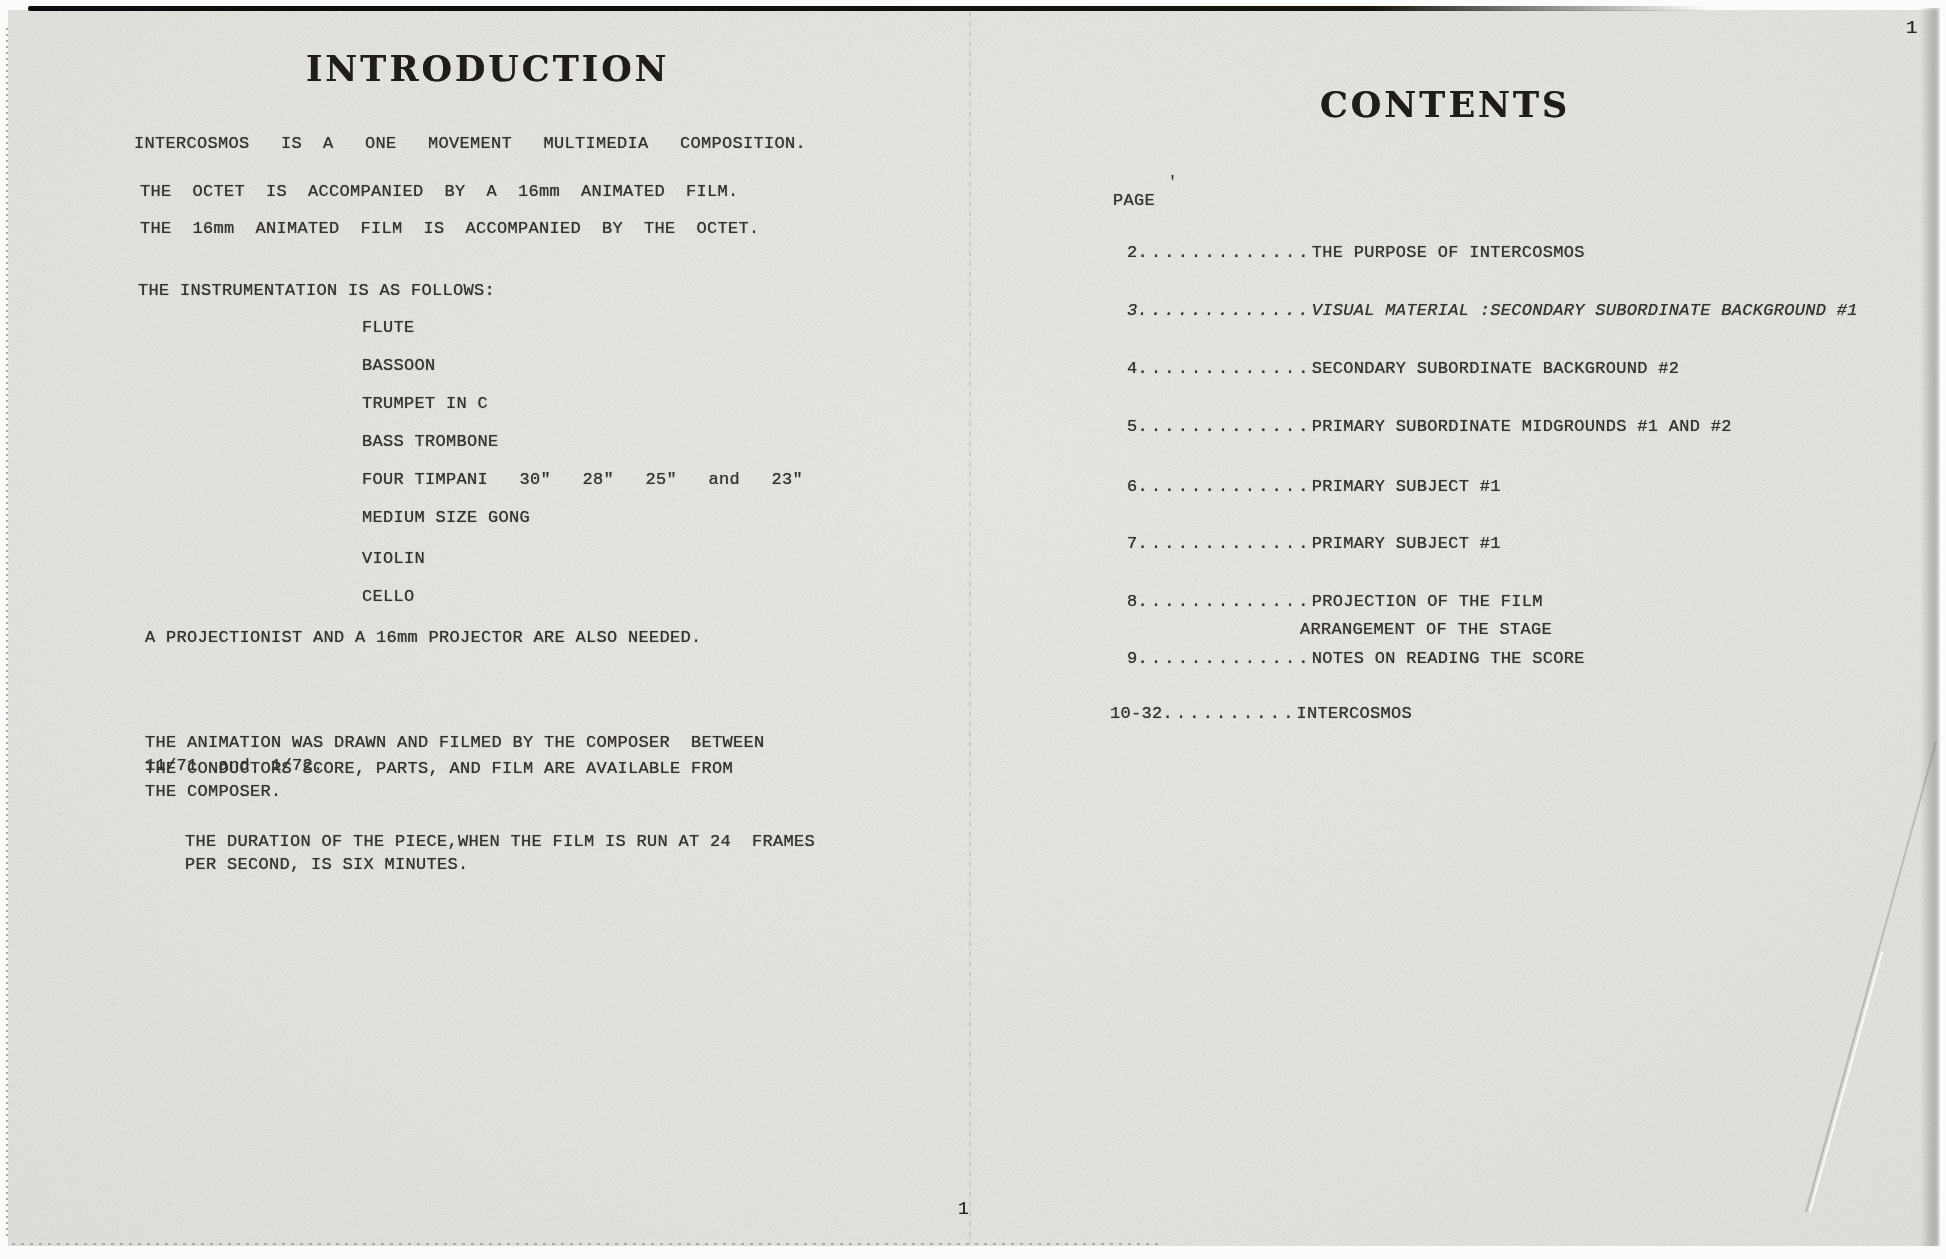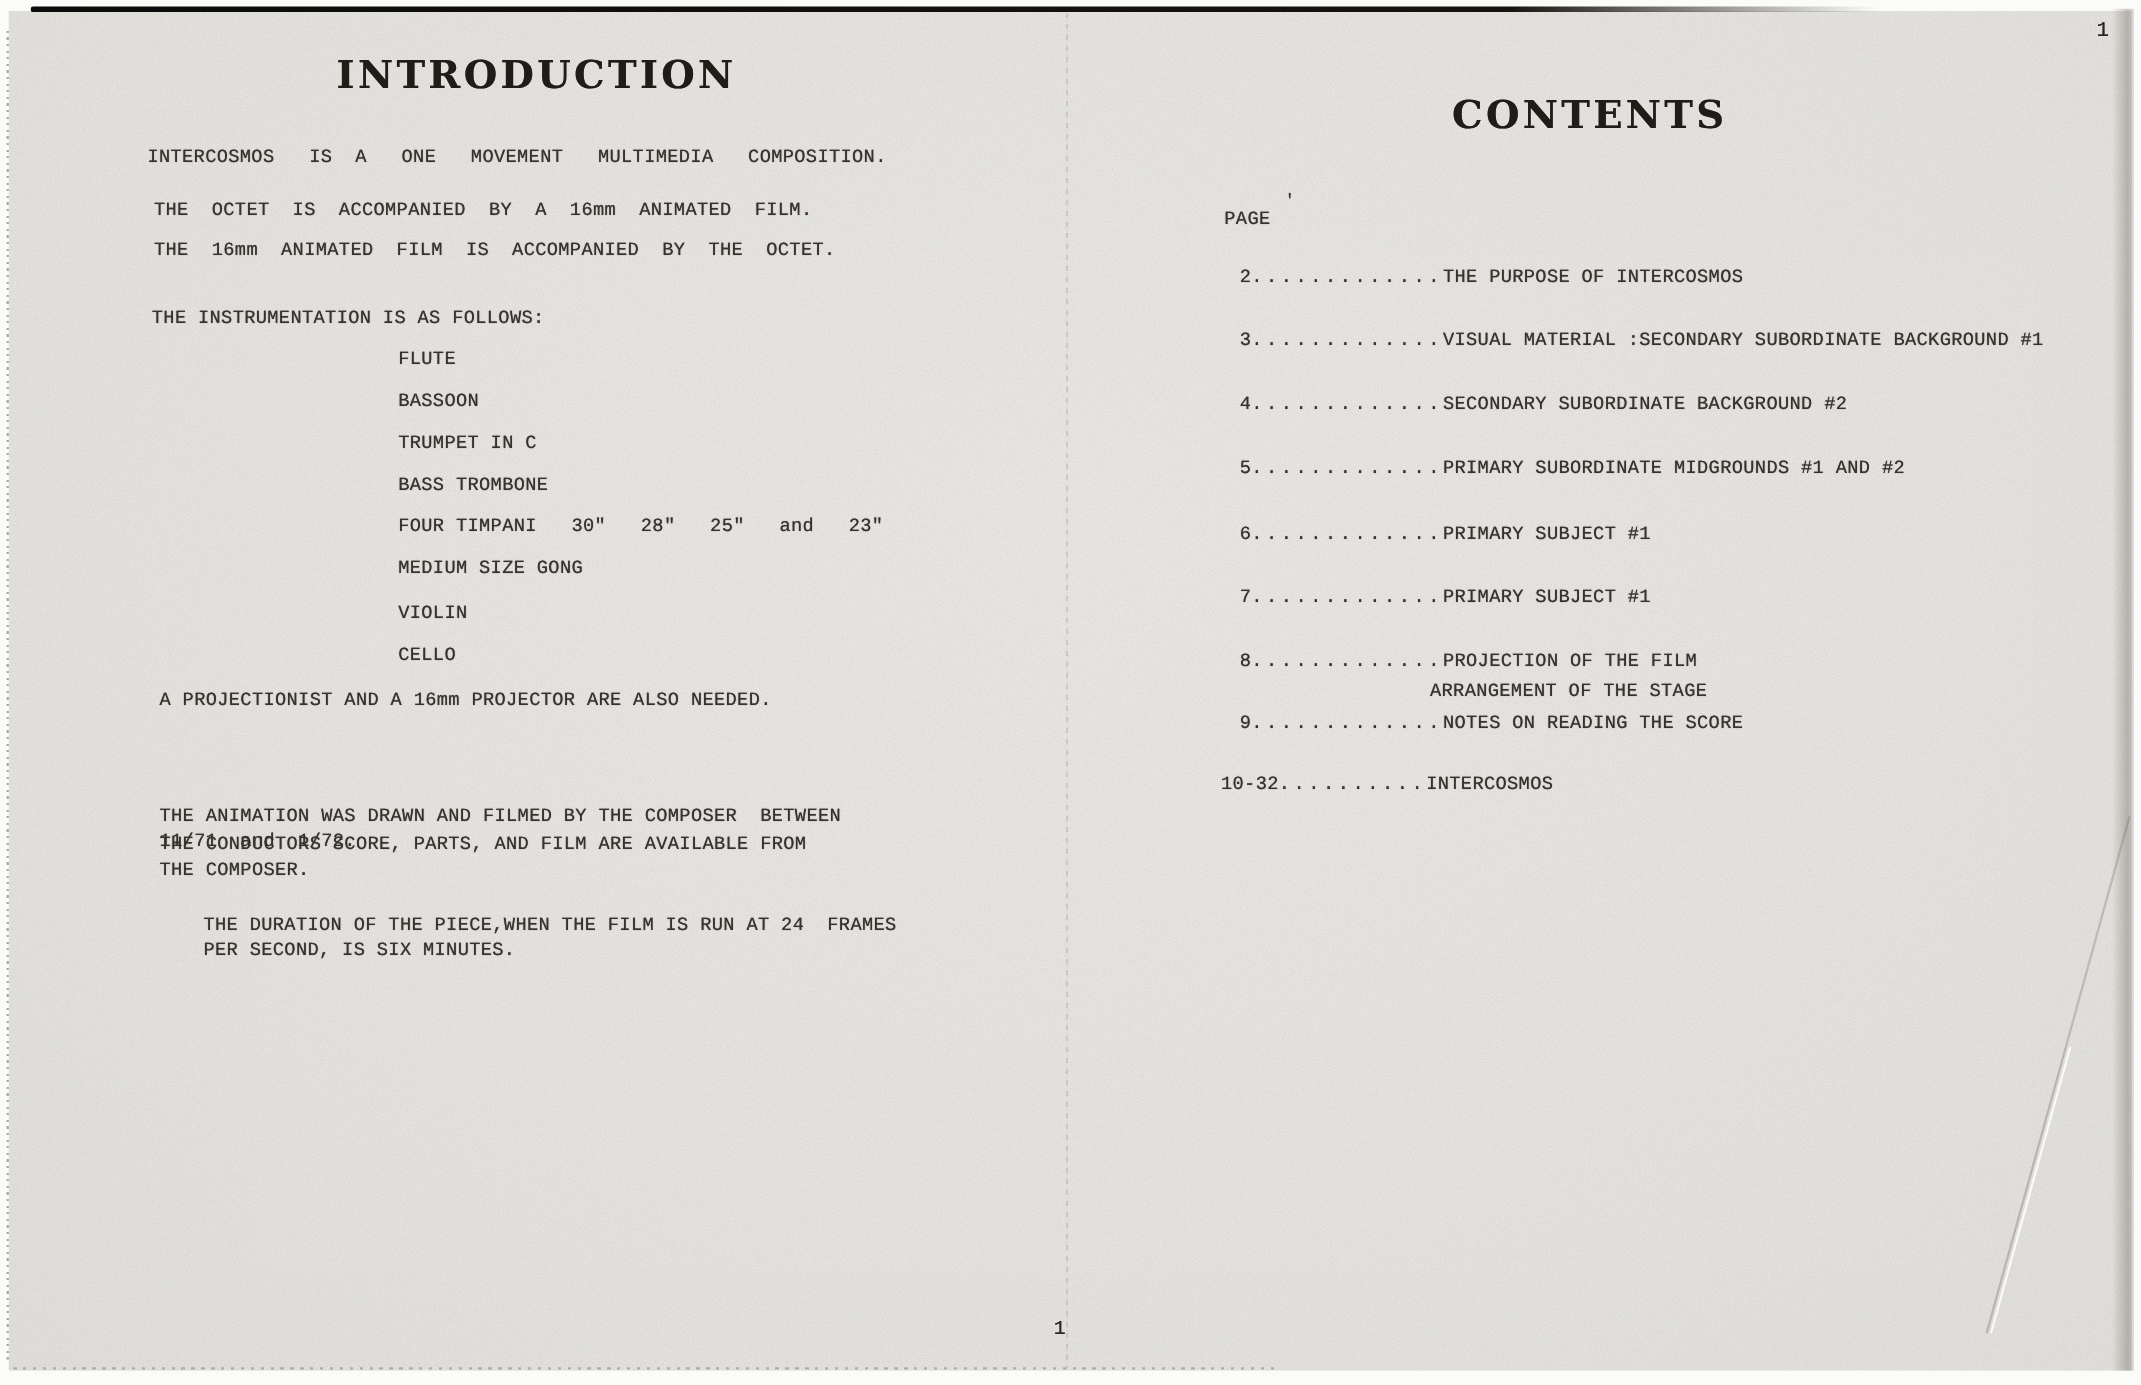--- a/index.html
+++ b/index.html
@@ -57,21 +57,21 @@
   .instrument{left:362px;}
   #inst-0{top:317px;} #inst-1{top:355px;} #inst-2{top:393px;} #inst-3{top:431px;}
   #inst-4{top:469px;} #inst-5{top:507px;text-align:center;} #inst-6{top:548px;} #inst-7{top:586px;}
   #p5{left:145px;top:627px;}
   #p6{left:145px;top:684px;margin-top:47px;}
   #p7{left:145px;top:757px;}
   #p8{left:145px;top:830px;margin-left:40px;}
   #page-label{left:1113px;top:190px;}
   #stray-mark{left:1168px;top:172px;font-size:15px;}
   .toc-line{left:1127px;}
-  #toc-0{top:242px;} #toc-1{top:300px;} #toc-2{top:358px;} #toc-3{top:416px;}
+  #toc-0{top:242px;} #toc-1{top:300px;font-style:italic;} #toc-2{top:358px;} #toc-3{top:416px;}
   #toc-4{top:476px;} #toc-5{top:533px;} #toc-6{top:591px;} #toc-7{top:648px;}
   #toc-8{top:703px;left:1110px;}
   #toc-6-line2{left:1300px;top:619px;}
   .toc-dots{letter-spacing:3.2px;}
   .pagenum{position:absolute;color:#27251f;font-size:19px;text-shadow:0 0 .5px rgba(39,37,31,.8);}
   #pagenum-top{left:1906px;top:17px;}
   #pagenum-bottom{left:958px;top:1199px;font-size:18px;}
 </style>
 </head>
 <body>

